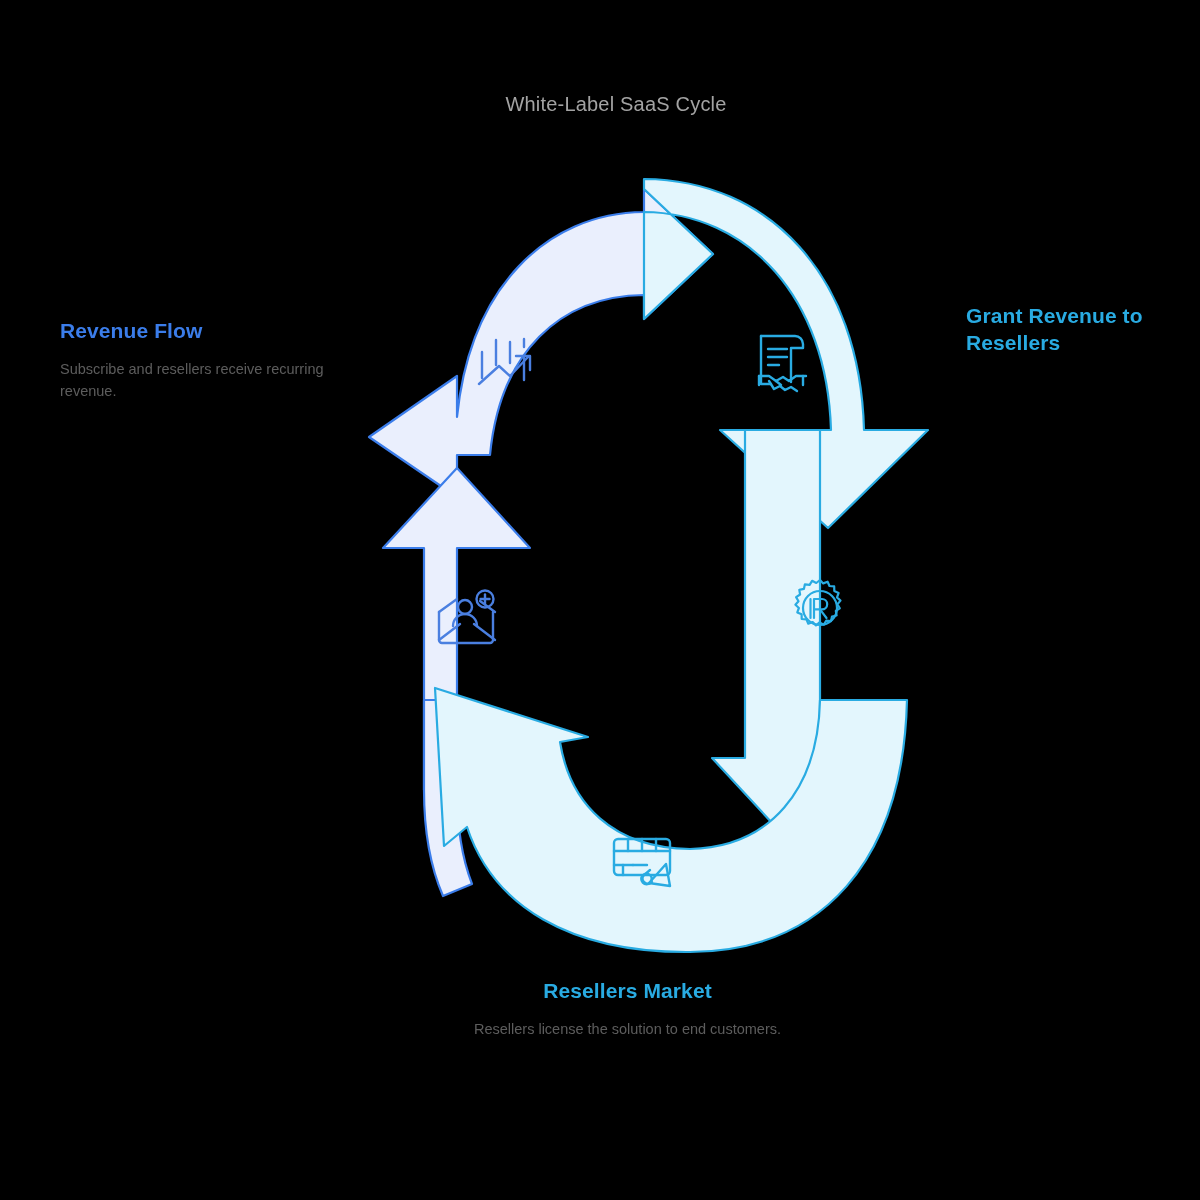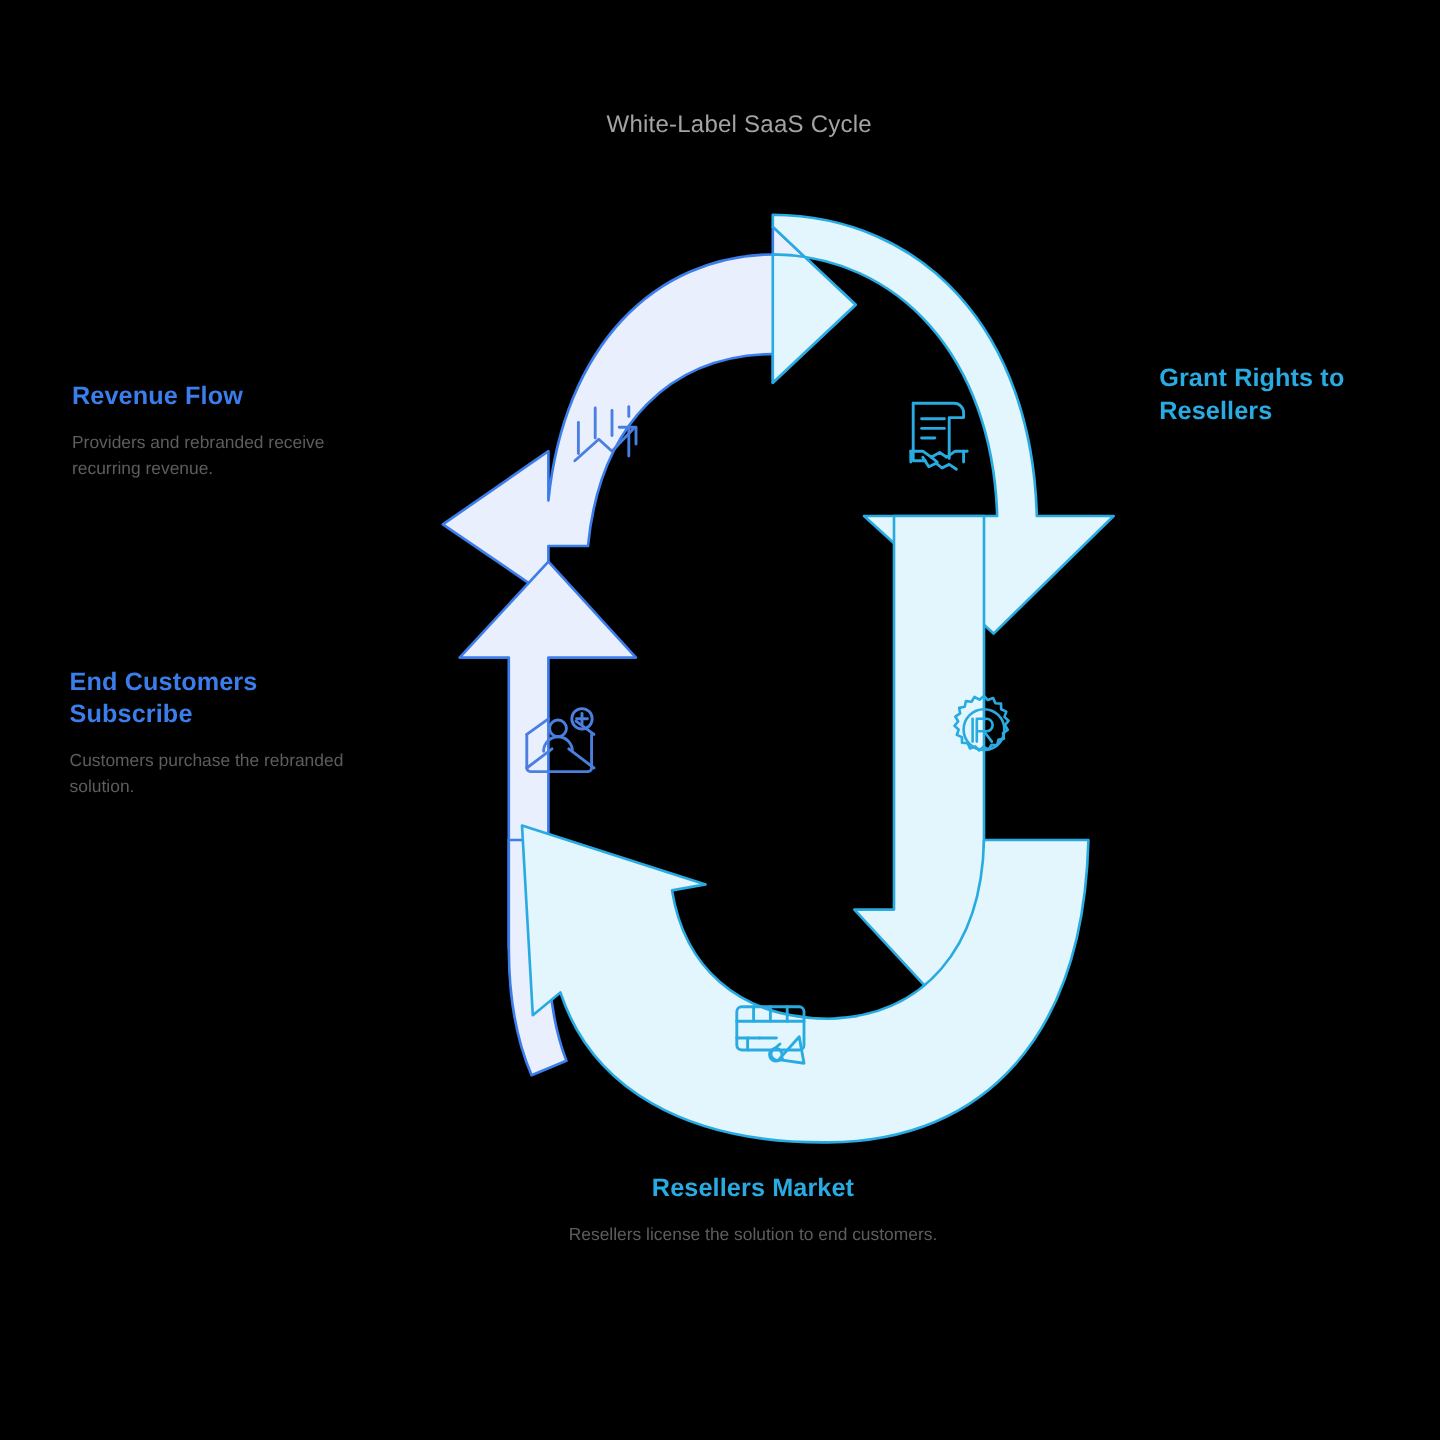--- a/index.html
+++ b/index.html
@@ -170,30 +170,26 @@
       <line x1="20" y1="32" x2="34" y2="32"></line>
       <path d="M36,50 L53,31 L57,53 Z"></path>
       <path d="M30,43 a5.5,5.5 0 0 0 9,6"></path>
       <path d="M30,43 L37,37"></path>
       <circle cx="33.5" cy="46" r="5.2"></circle>
     </g>
   </svg>
 
   <div class="block align-right" id="blk-revenue">
     <h3 style="color:#3B7DEA">Revenue Flow</h3>
-    <p>Providers and rebranded receive recurring revenue.</p>
+    <p>Subscribe and resellers receive recurring revenue.</p>
   </div>
 
-  <div class="block align-right" id="blk-subscribe">
-    <h3 style="color:#3B7DEA">End Customers Subscribe</h3>
-    <p>Customers purchase the rebranded solution.</p>
-  </div>
 
   <div class="block align-left" id="blk-grant">
-    <h3 style="color:#29ABE2">Grant Rights to Resellers</h3>
+    <h3 style="color:#29ABE2">Grant Revenue to Resellers</h3>
   </div>
 
 
   <div class="block align-center" id="blk-market">
     <h3 style="color:#29ABE2">Resellers Market</h3>
     <p>Resellers license the solution to end customers.</p>
   </div>
 
 </div>
 

